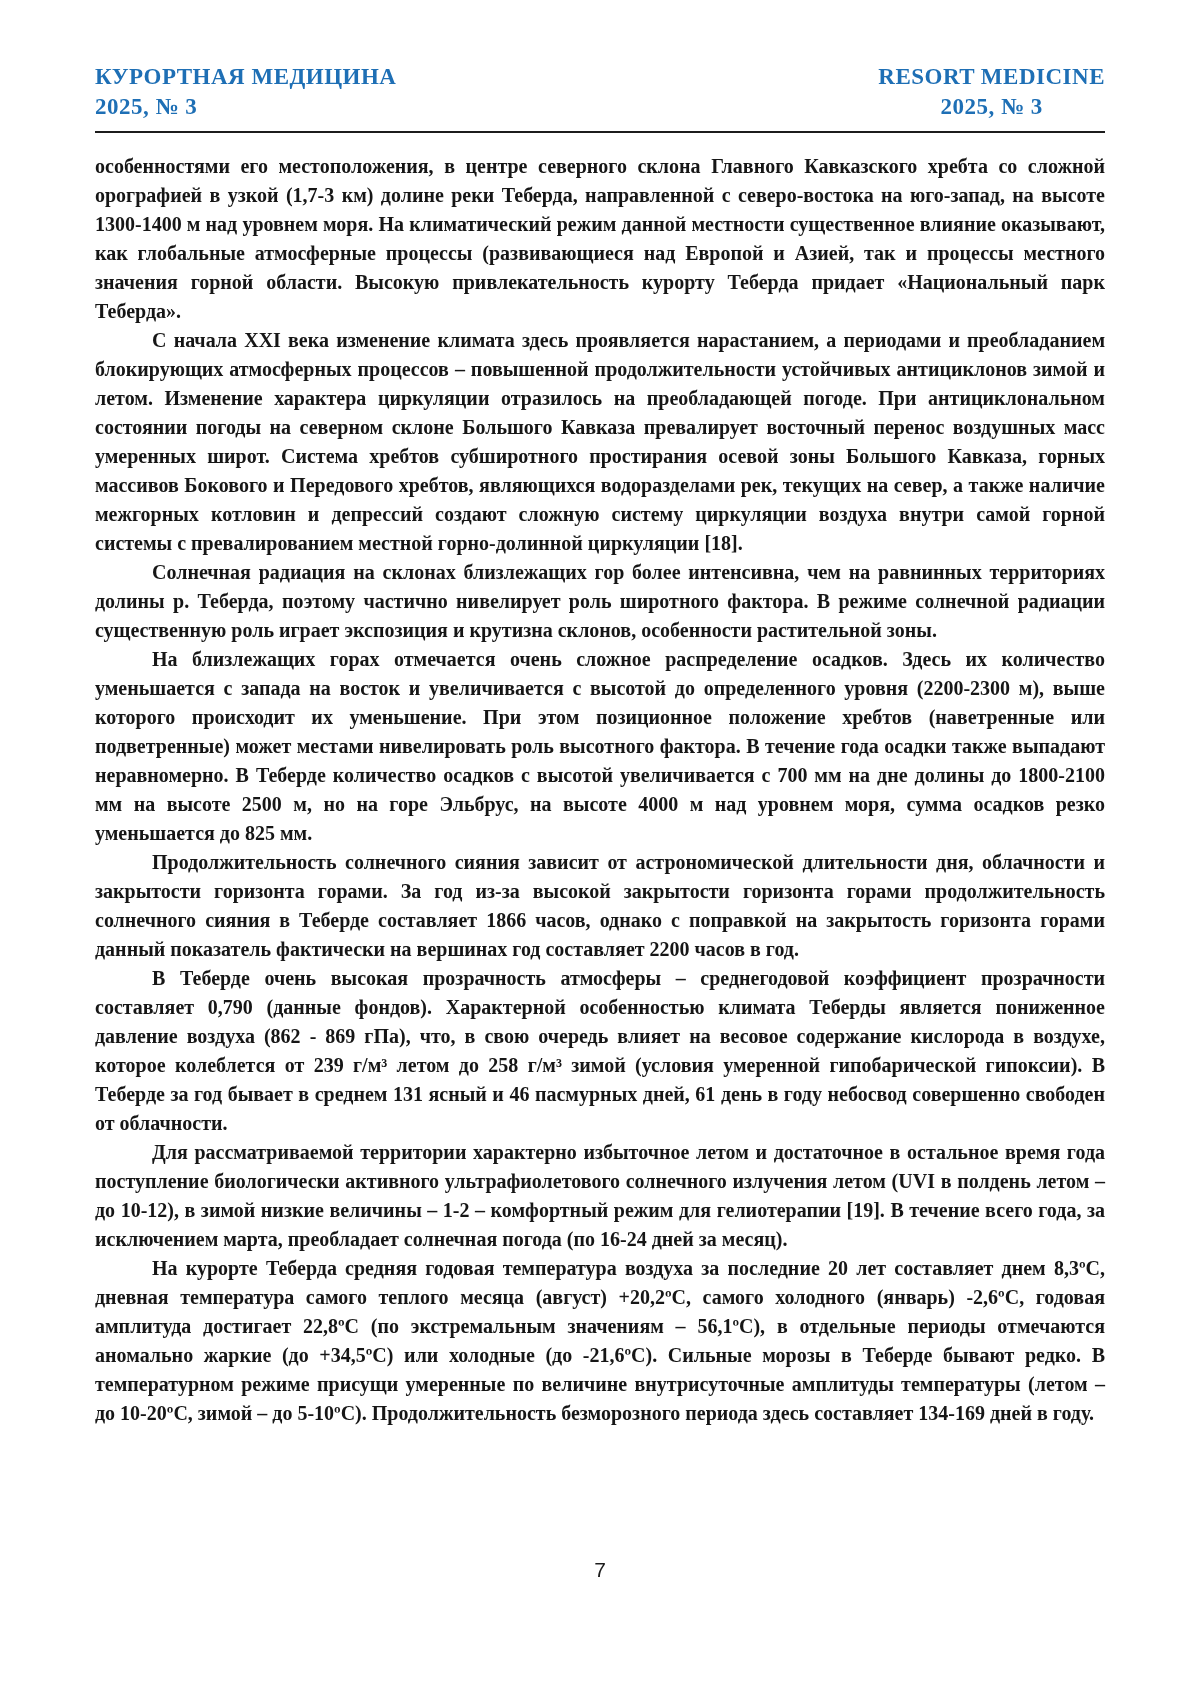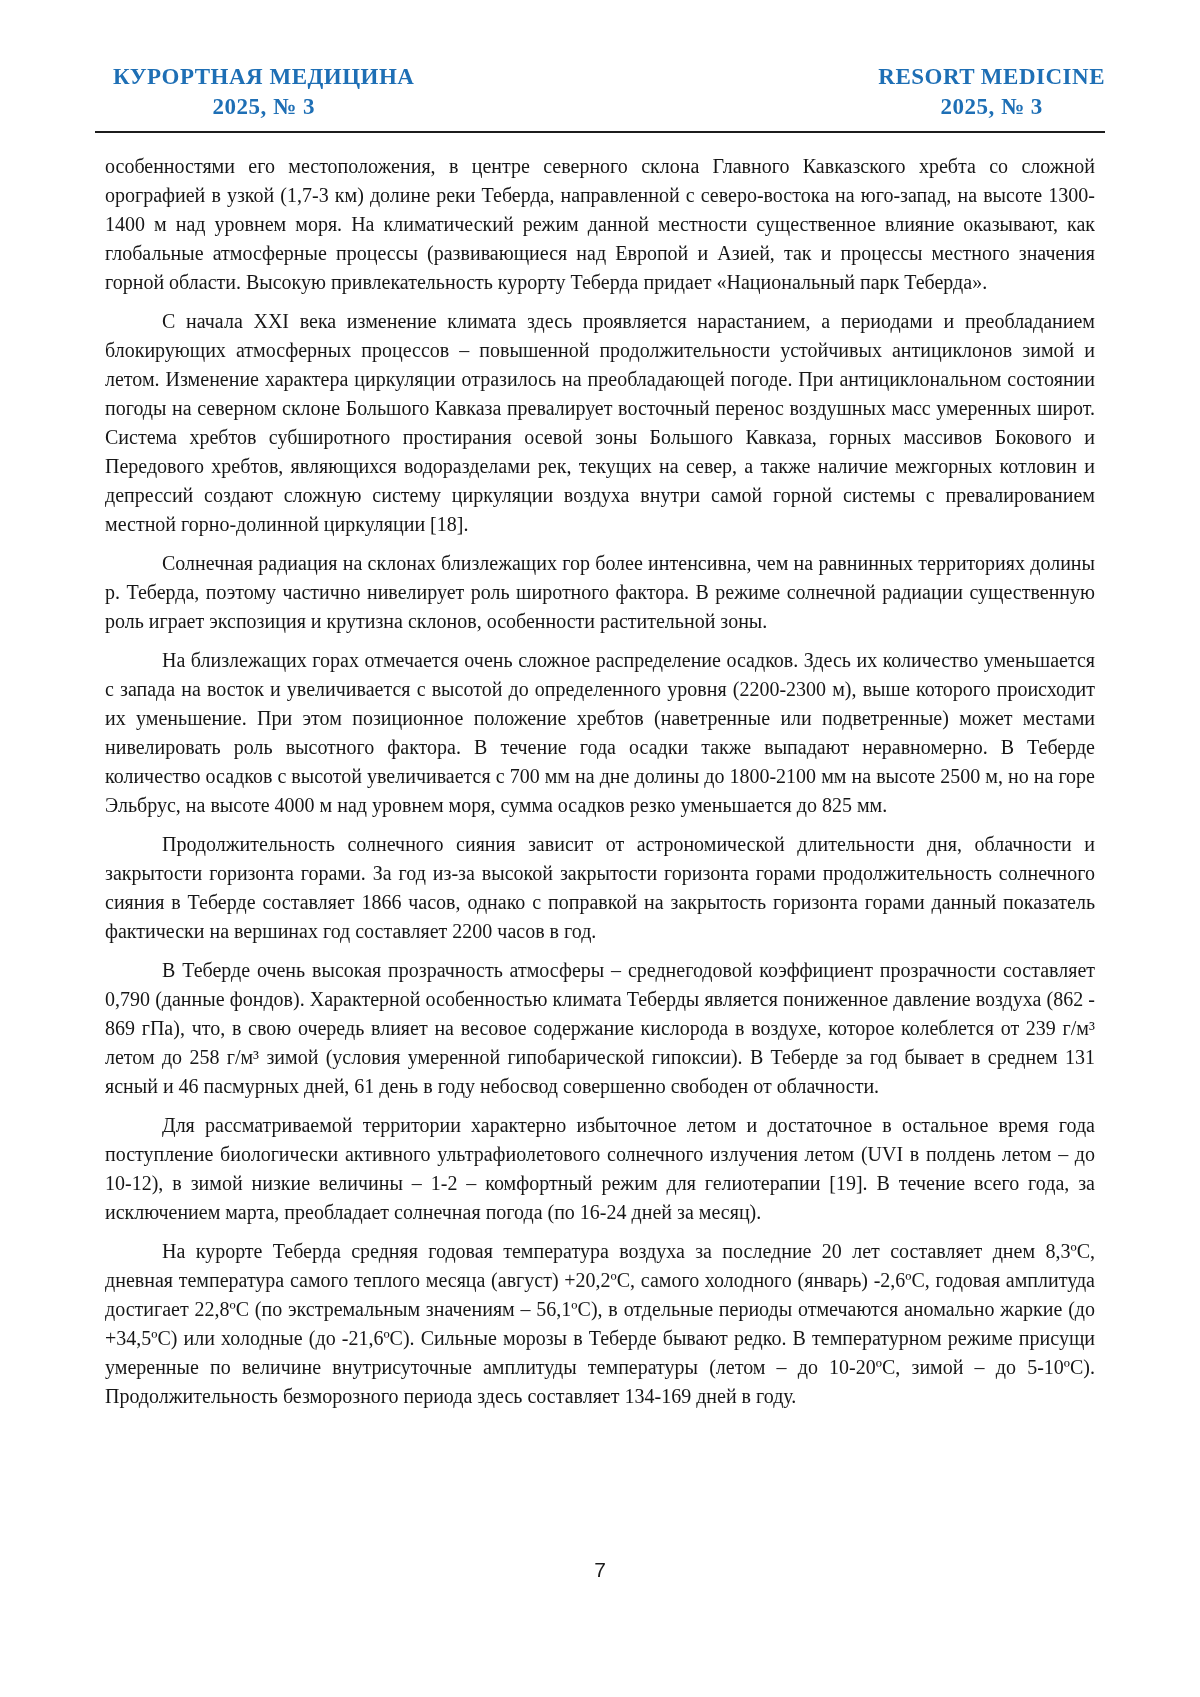--- a/index.html
+++ b/index.html
@@ -22,42 +22,43 @@
   .header-row {
     display: flex;
     justify-content: space-between;
     align-items: flex-start;
   }
   .header-col {
     display: flex;
     flex-direction: column;
     line-height: 30px;
   }
-  .header-col.left  { text-align: center; margin-left: 18px; }
+  .header-col.left  { text-align: left; }
   .header-col.right { text-align: center; }
   .journal-title, .journal-issue {
     font-weight: bold;
     font-size: 23px;
     color: var(--accent, #1e6fb5);
     letter-spacing: 0.5px;
   }
   .header-rule {
     border: none;
     border-top: 2px solid #1c1c1c;
     margin: 9px 0 0 0;
   }
   .article-body {
     margin-top: 19px;
     font-size: 20px;
     line-height: 29px;
     text-align: justify;
   }
   .article-body p {
-    margin: 10px;
+    margin: 0;
     text-indent: 57px;
+    font-weight: bold;
   }
   .article-body p.no-indent {
     text-indent: 0;
   }
   .page-number {
     position: absolute;
     top: 1558px;
     left: 0;
     width: 100%;
     text-align: center;

